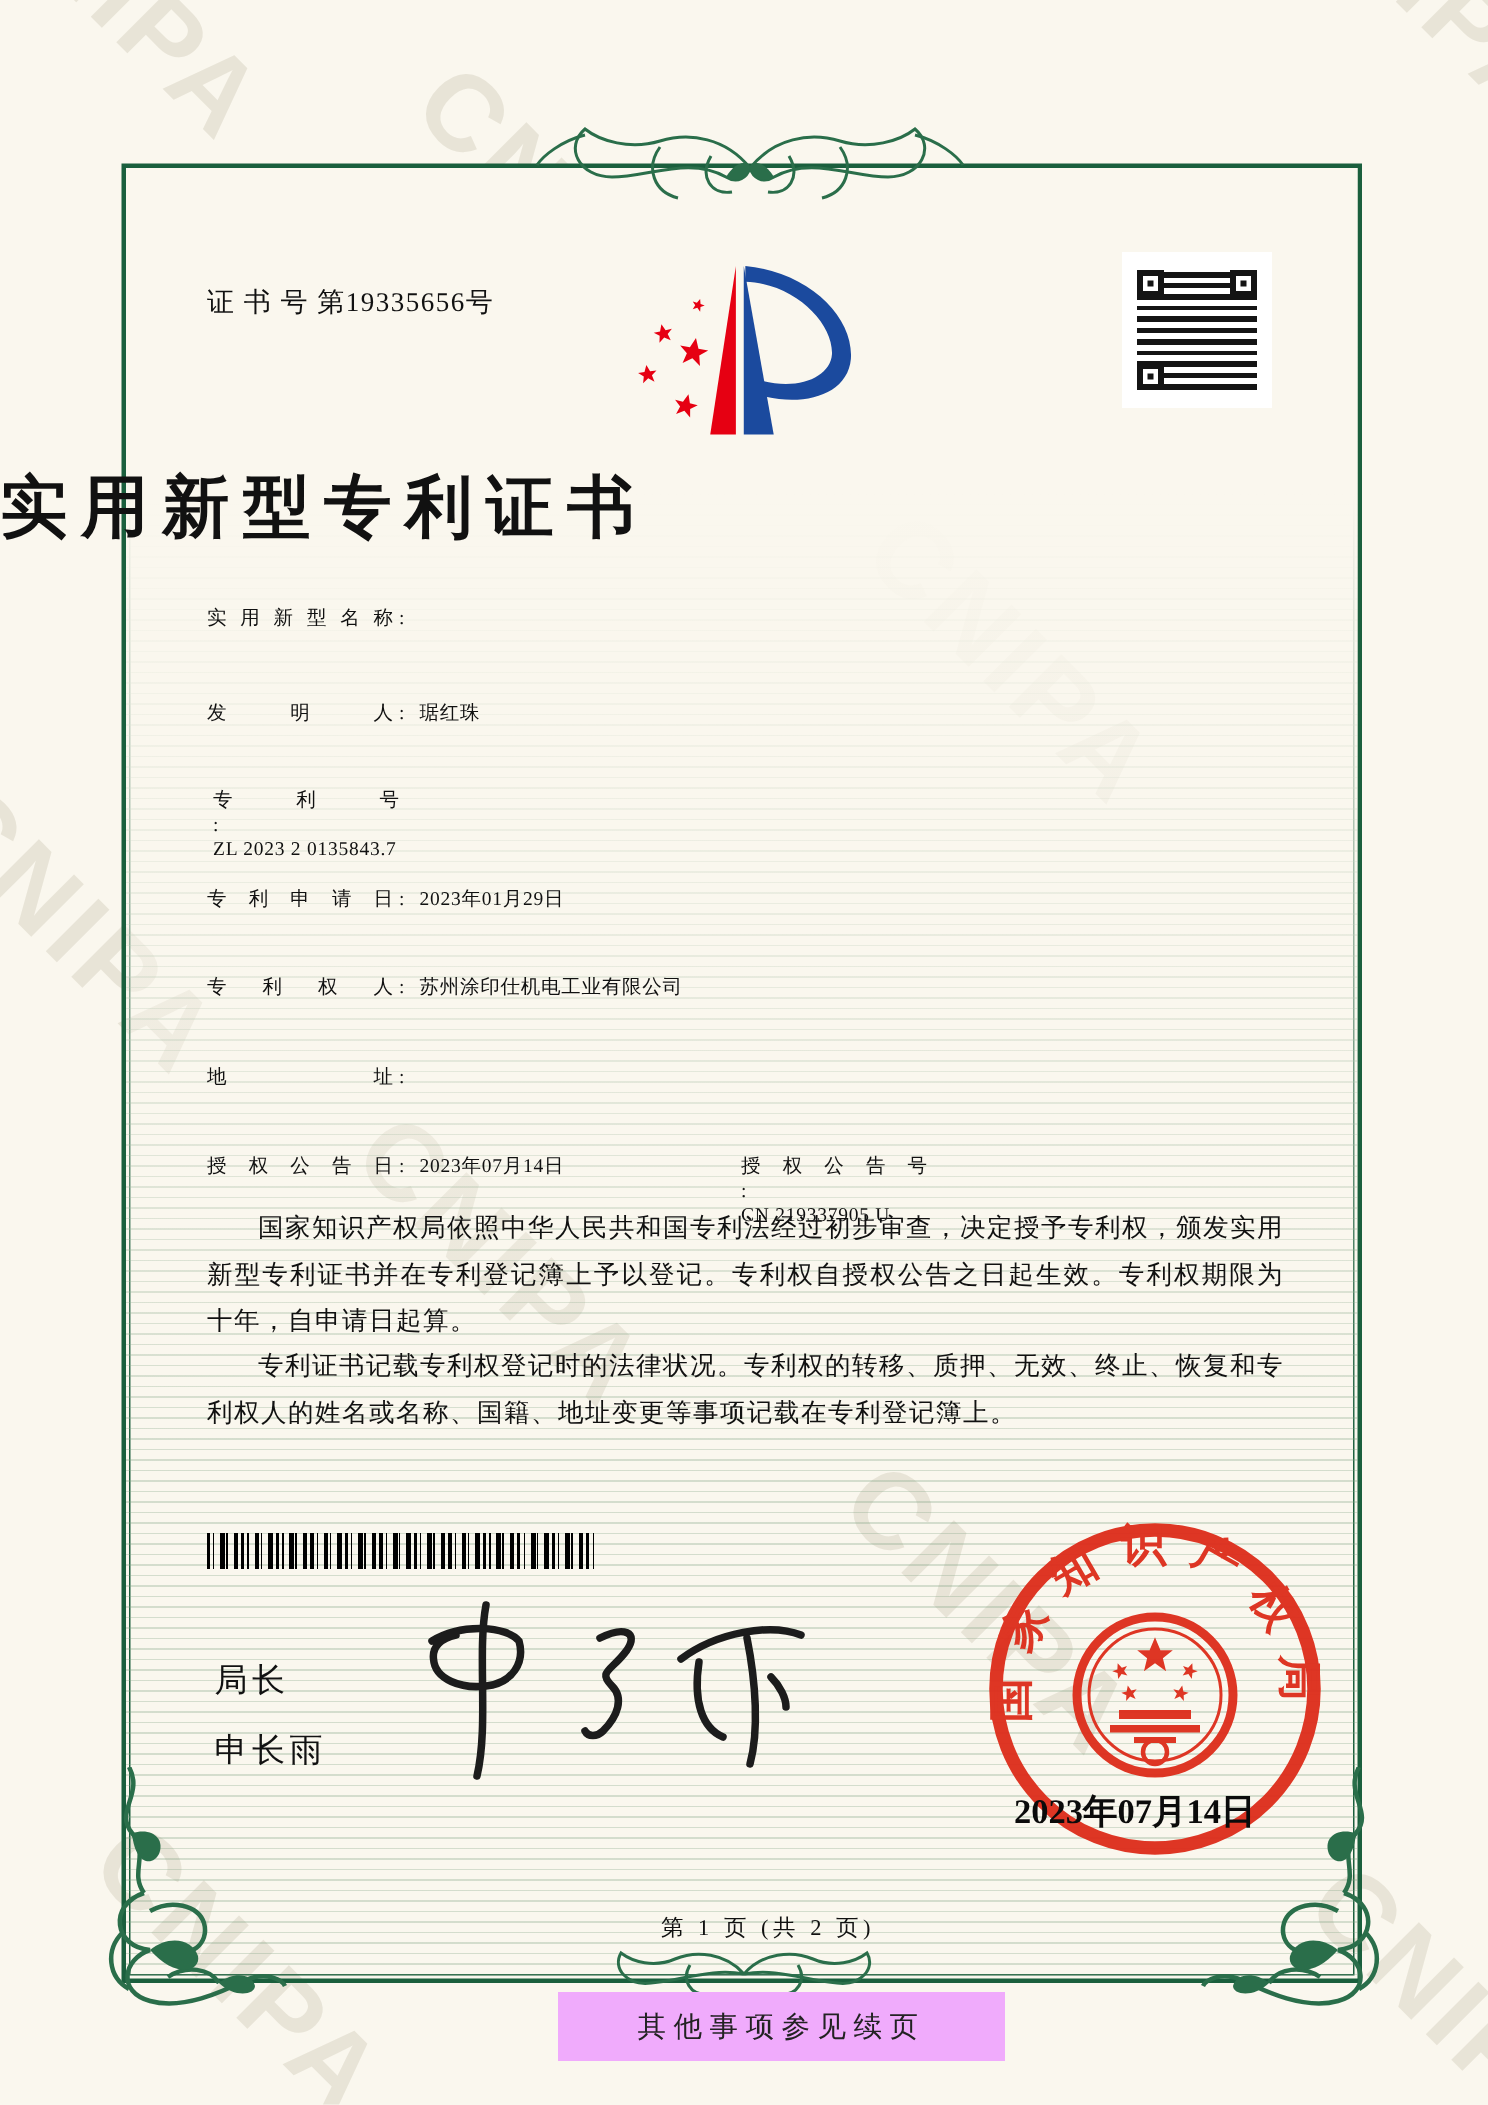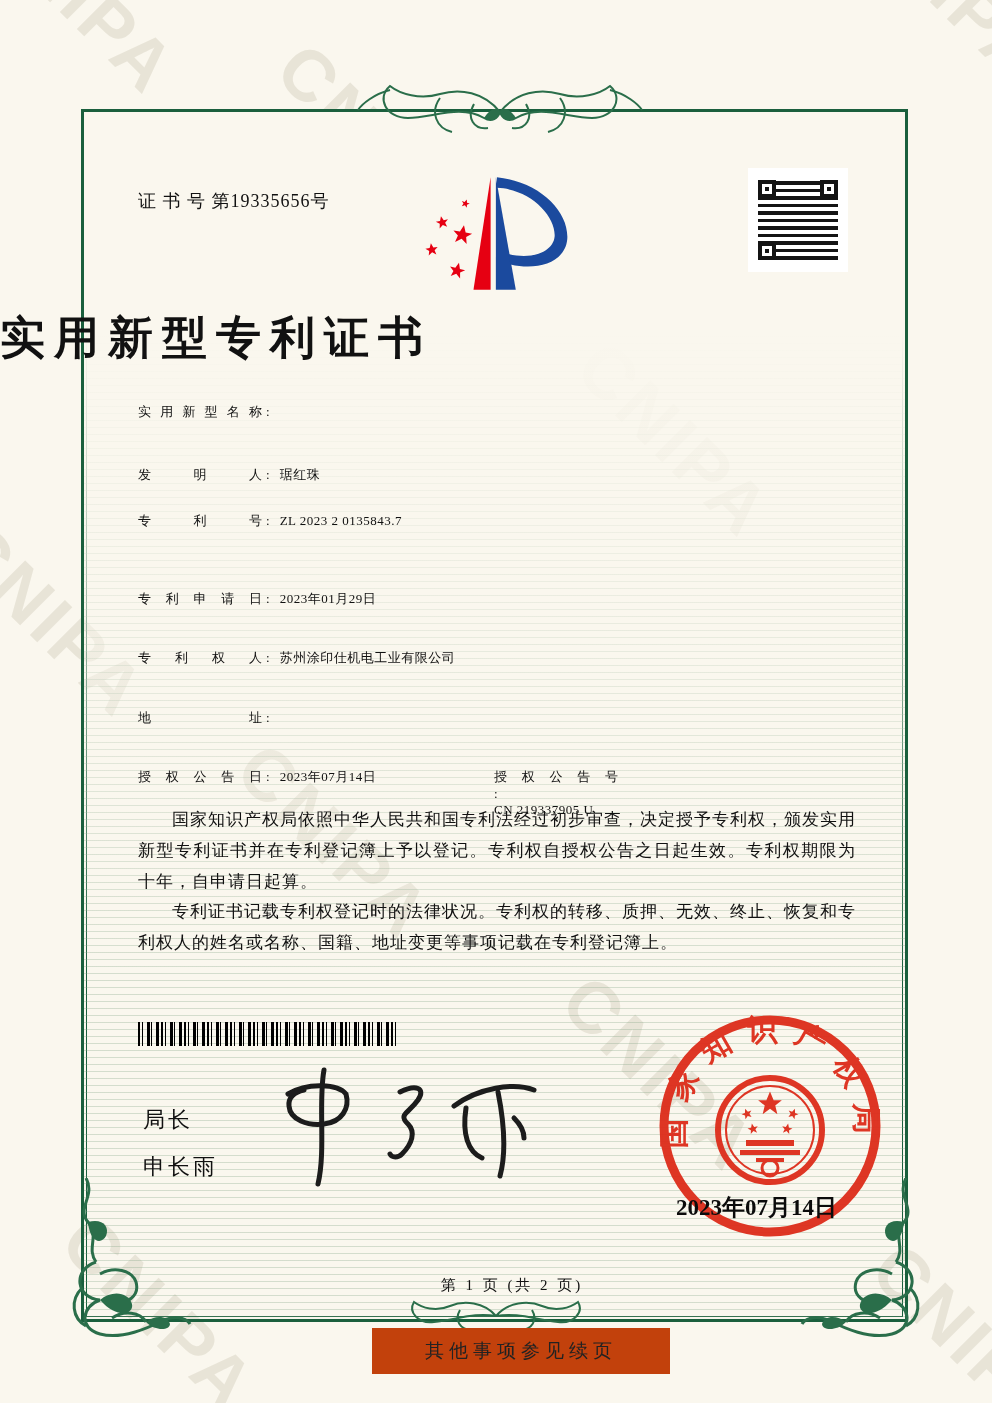--- a/index.html
+++ b/index.html
@@ -92,21 +92,21 @@
   .seal-date{
     position:absolute;left:676px;top:1192px;z-index:4;
     font-size:23px;font-weight:bold;letter-spacing:0px;color:#0b0b0b;
   }
   .page-no{
     position:absolute;left:16px;top:1276px;width:100%;text-align:center;z-index:2;
     font-size:15px;letter-spacing:3px;
   }
   .cont-box{
     position:absolute;left:372px;top:1328px;width:298px;height:46px;z-index:2;
-    background:#c2410c;display:flex;align-items:center;justify-content:center;
+    background:#f0abfc;display:flex;align-items:center;justify-content:center;
   }
   .cont-note{font-size:19px;letter-spacing:5px;color:#222;}
 </style>
 </head>
 <body>
 
 <svg width="0" height="0" style="position:absolute">
   <defs>
     <polygon id="st" points="0,-10 2.9,-3.1 9.5,-3.1 4.2,1.2 5.9,8.1 0,3.8 -5.9,8.1 -4.2,1.2 -9.5,-3.1 -2.9,-3.1"></polygon>
   </defs>
@@ -208,21 +208,21 @@
 
 <div class="field-row" style="top:403px;">
   <span class="field-label">实用新型名称</span>
   <span class="field-colon">:</span>
 </div>
 <div class="field-row" style="top:466px;">
   <span class="field-label">发明人</span>
   <span class="field-colon">:</span>
   <span class="field-value">琚红珠</span>
 </div>
-<div class="field-row" style="top:512px;">
+<div class="field-row" style="top:524px;flex-direction:column;">
   <span class="field-label">专利号</span>
   <span class="field-colon">:</span>
   <span class="field-value">ZL 2023 2 0135843.7</span>
 </div>
 <div class="field-row" style="top:590px;">
   <span class="field-label">专利申请日</span>
   <span class="field-colon">:</span>
   <span class="field-value">2023年01月29日</span>
 </div>
 <div class="field-row" style="top:649px;">

